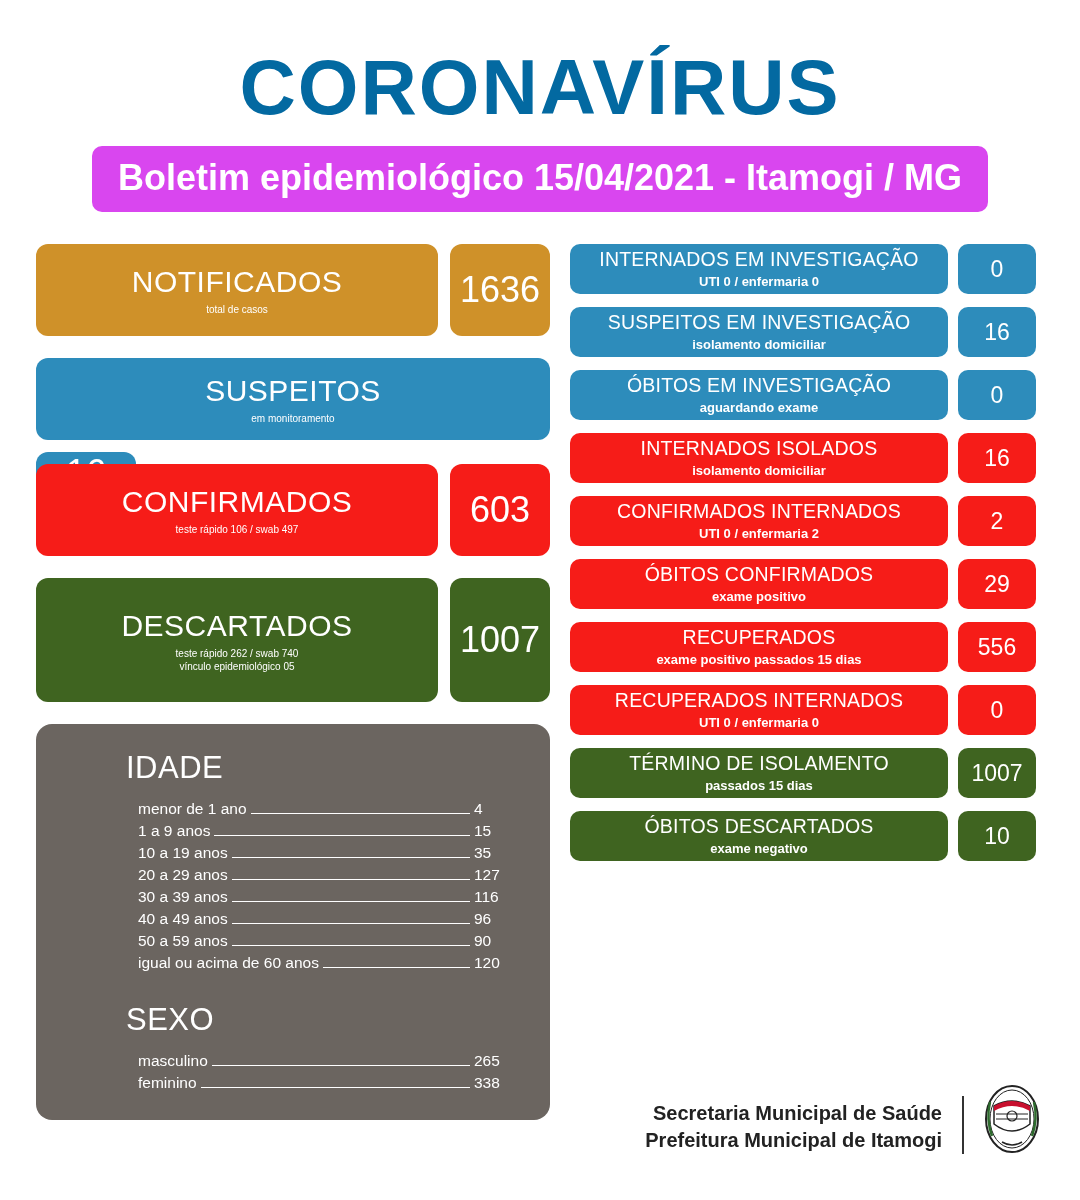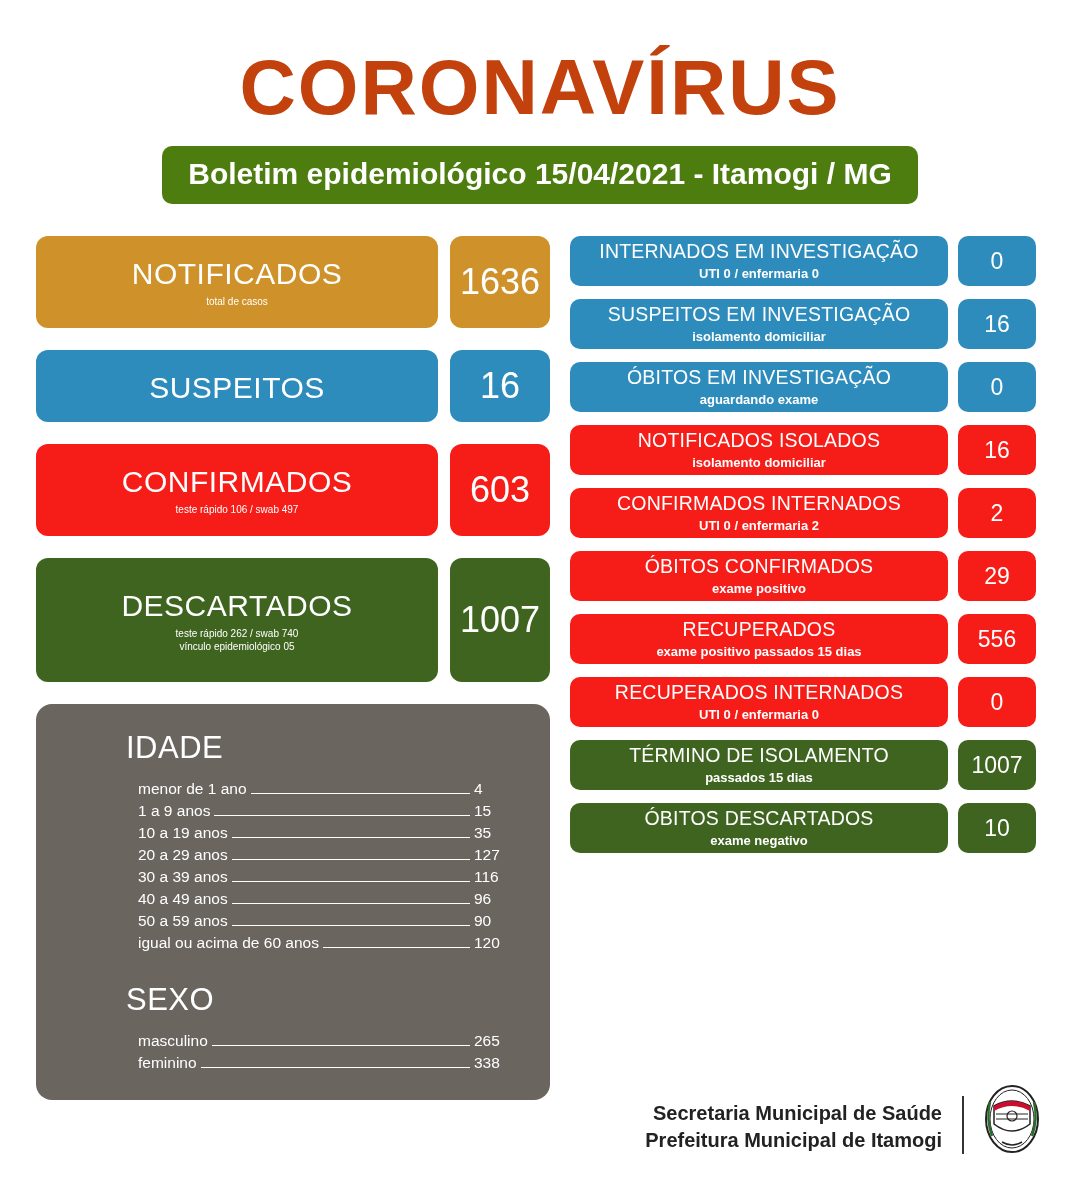--- a/index.html
+++ b/index.html
@@ -16,33 +16,33 @@
     height: 1200px;
     background: #ffffff;
   }
 
   
   .title {
     text-align: center;
     font-size: 78px;
     font-weight: bold;
     letter-spacing: 2px;
-    color: #c2410c;
+    color: #0369a1;
     padding-top: 48px;
     line-height: 1.0;
   }
   .subtitle-wrap {
     display: flex;
     justify-content: center;
     margin-top: 20px;
   }
   .subtitle {
-    background: #4d7c0f;
-    color: #ffffff;
-    font-size: 30px;
+    background: #d946ef;
+    color: #ffffff;
+    font-size: 36px;
     font-weight: bold;
     border-radius: 10px;
     padding: 11px 26px 13px 26px;
     white-space: nowrap;
   }
 
   
   .columns {
     display: flex;
     margin-top: 32px;
@@ -81,21 +81,21 @@
   .bigcard .value {
     width: 100px;
     border-radius: 12px;
     color: #ffffff;
     display: flex;
     align-items: center;
     justify-content: center;
     font-size: 36px;
   }
   .h-notificados { height: 92px; }
-  .h-suspeitos { height: 72px; }
+  .h-suspeitos { height: 84px; flex-direction: column; }
   .h-confirmados { height: 92px; }
   .h-descartados { height: 124px; }
 
   
   .smallcard {
     display: flex;
     gap: 10px;
     margin-bottom: 13px;
     height: 50px;
   }
@@ -211,20 +211,21 @@
         <div class="label" style="background:#cf9129">
           <div class="t">NOTIFICADOS</div>
           <div class="s">total de casos</div>
         </div>
         <div class="value" style="background:#cf9129">1636</div>
       </div>
 
       <div class="bigcard h-suspeitos">
         <div class="label" style="background:#2d8cbb">
           <div class="t">SUSPEITOS</div>
+          <div class="s">em monitoramento</div>
         </div>
         <div class="value" style="background:#2d8cbb">16</div>
       </div>
 
       <div class="bigcard h-confirmados">
         <div class="label" style="background:#f61c18">
           <div class="t">CONFIRMADOS</div>
           <div class="s">teste rápido 106 / swab 497</div>
         </div>
         <div class="value" style="background:#f61c18">603</div>
@@ -319,21 +320,21 @@
       <div class="smallcard">
         <div class="label" style="background:#2d8cbb">
           <div class="t">ÓBITOS EM INVESTIGAÇÃO</div>
           <div class="s">aguardando exame</div>
         </div>
         <div class="value" style="background:#2d8cbb">0</div>
       </div>
 
       <div class="smallcard">
         <div class="label" style="background:#f61c18">
-          <div class="t">NOTIFICADOS ISOLADOS</div>
+          <div class="t">INTERNADOS ISOLADOS</div>
           <div class="s">isolamento domiciliar</div>
         </div>
         <div class="value" style="background:#f61c18">16</div>
       </div>
 
       <div class="smallcard">
         <div class="label" style="background:#f61c18">
           <div class="t">CONFIRMADOS INTERNADOS</div>
           <div class="s">UTI 0 / enfermaria 2</div>
         </div>

